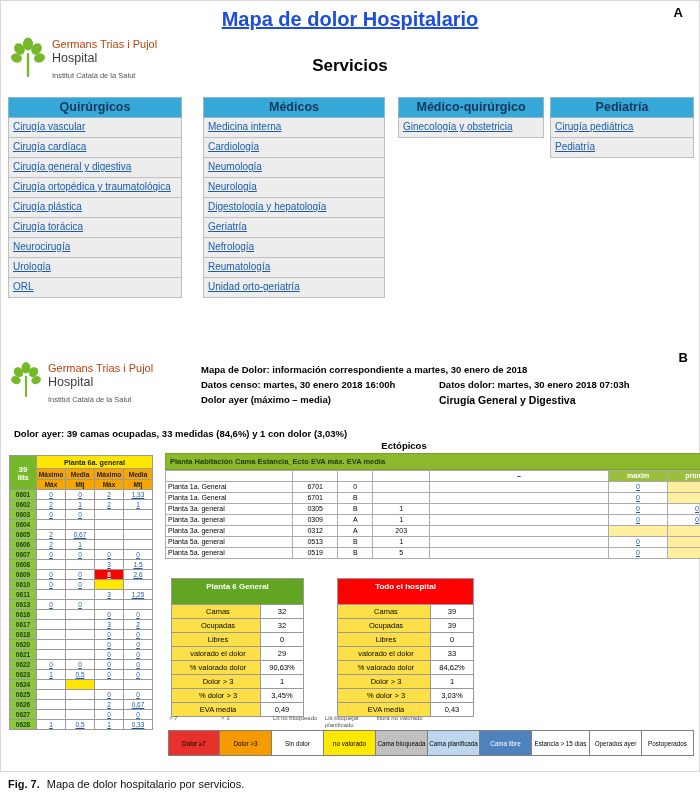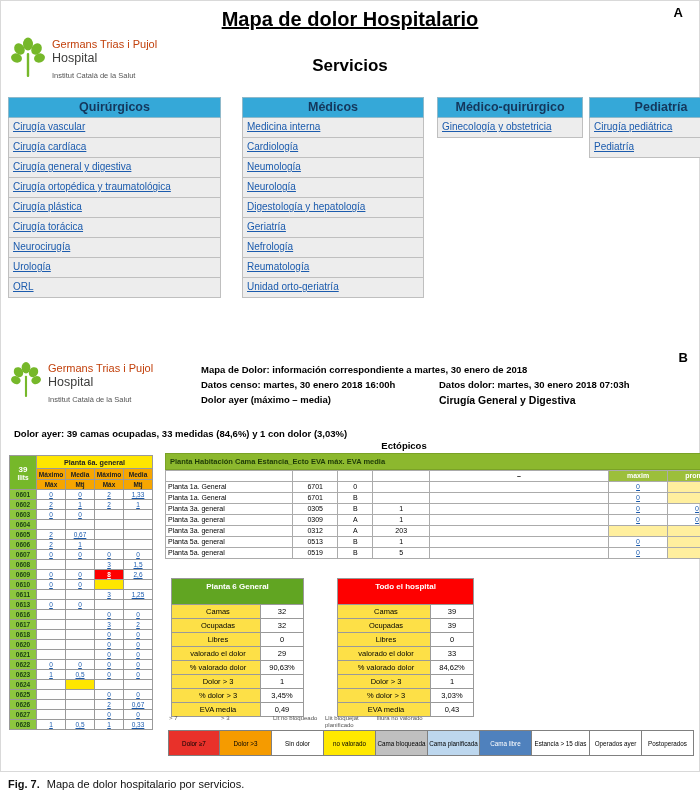--- a/index.html
+++ b/index.html
@@ -2,30 +2,30 @@
 <html><head>
 <meta charset="utf-8">
 <style>
   *{margin:0;padding:0;box-sizing:border-box}
   html,body{width:700px;height:799px;background:#fff;font-family:"Liberation Sans","DejaVu Sans",sans-serif;position:relative;overflow:hidden}
   .frame{position:absolute;left:0;top:0;width:700px;height:772px;border:1px solid #d9d9d9;background:#fff}
 
   
   .label-a{position:absolute;top:4px;right:16px;font-size:13px;font-weight:bold;color:#000}
   .label-b{position:absolute;top:349px;right:11px;font-size:13px;font-weight:bold;color:#000}
-  .pa-title{position:absolute;top:7px;left:0;width:100%;text-align:center;font-size:20px;font-weight:bold;color:#000000;text-decoration:underline}
+  .pa-title{position:absolute;top:7px;left:0;width:100%;text-align:center;font-size:20px;font-weight:bold;color:#1d4ed8;text-decoration:underline}
   .logo{position:absolute;display:flex;gap:7px;align-items:flex-start}
   .logo-a{left:10px;top:36px}
   .logo-b{left:10px;top:360px}
   .logo-text .l1{font-size:11px;font-weight:normal;color:#c2410c;line-height:14px}
   .logo-text .l2{font-size:12.5px;color:#3c3c3b;line-height:14px}
   .logo-text .l3{font-size:7.5px;color:#555;margin-top:6px}
   .pa-servicios{position:absolute;top:55px;left:0;width:100%;text-align:center;font-size:17px;font-weight:bold;color:#000}
   .svc-row{position:absolute;top:96px;left:7px;display:flex}
-  .svc-col-0{width:213px;margin-right:21px}
+  .svc-col-0{width:174px;margin-right:21px}
   .svc-col-1{width:182px;margin-right:13px}
   .svc-col-2{width:146px;margin-right:6px}
   .svc-col-3{width:144px}
   .svc-head{background:#35a8d8;border:1px solid #8fb9ca;height:21px;line-height:19px;text-align:center;font-size:12.5px;font-weight:bold;color:#14375c}
   .svc-item{background:#ededed;border:1px solid #bfbfbf;border-top:none;height:20px;line-height:18px;padding-left:4px;font-size:10px;white-space:nowrap;overflow:hidden}
   .svc-link{color:#1b5bad;cursor:pointer}
 
   
   .pb-info{position:absolute;left:200px;top:363px;width:494px;font-size:9.5px;font-weight:bold;color:#000}
   .pb-row{display:flex;margin-bottom:4px}

